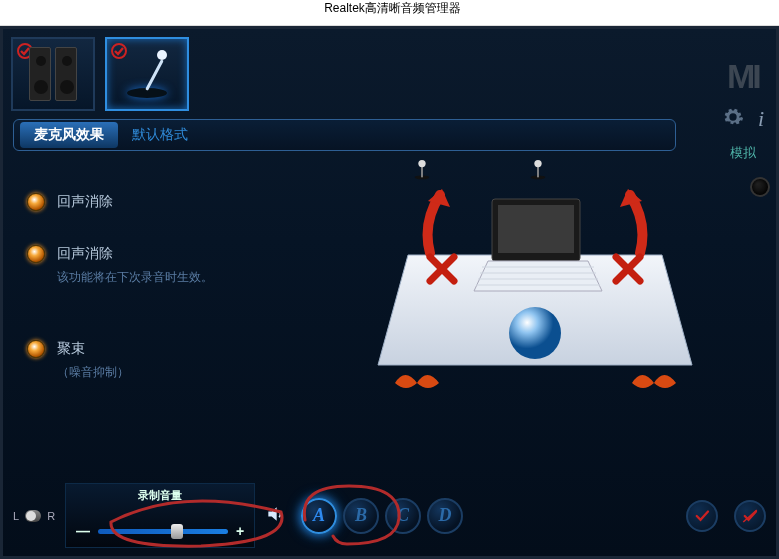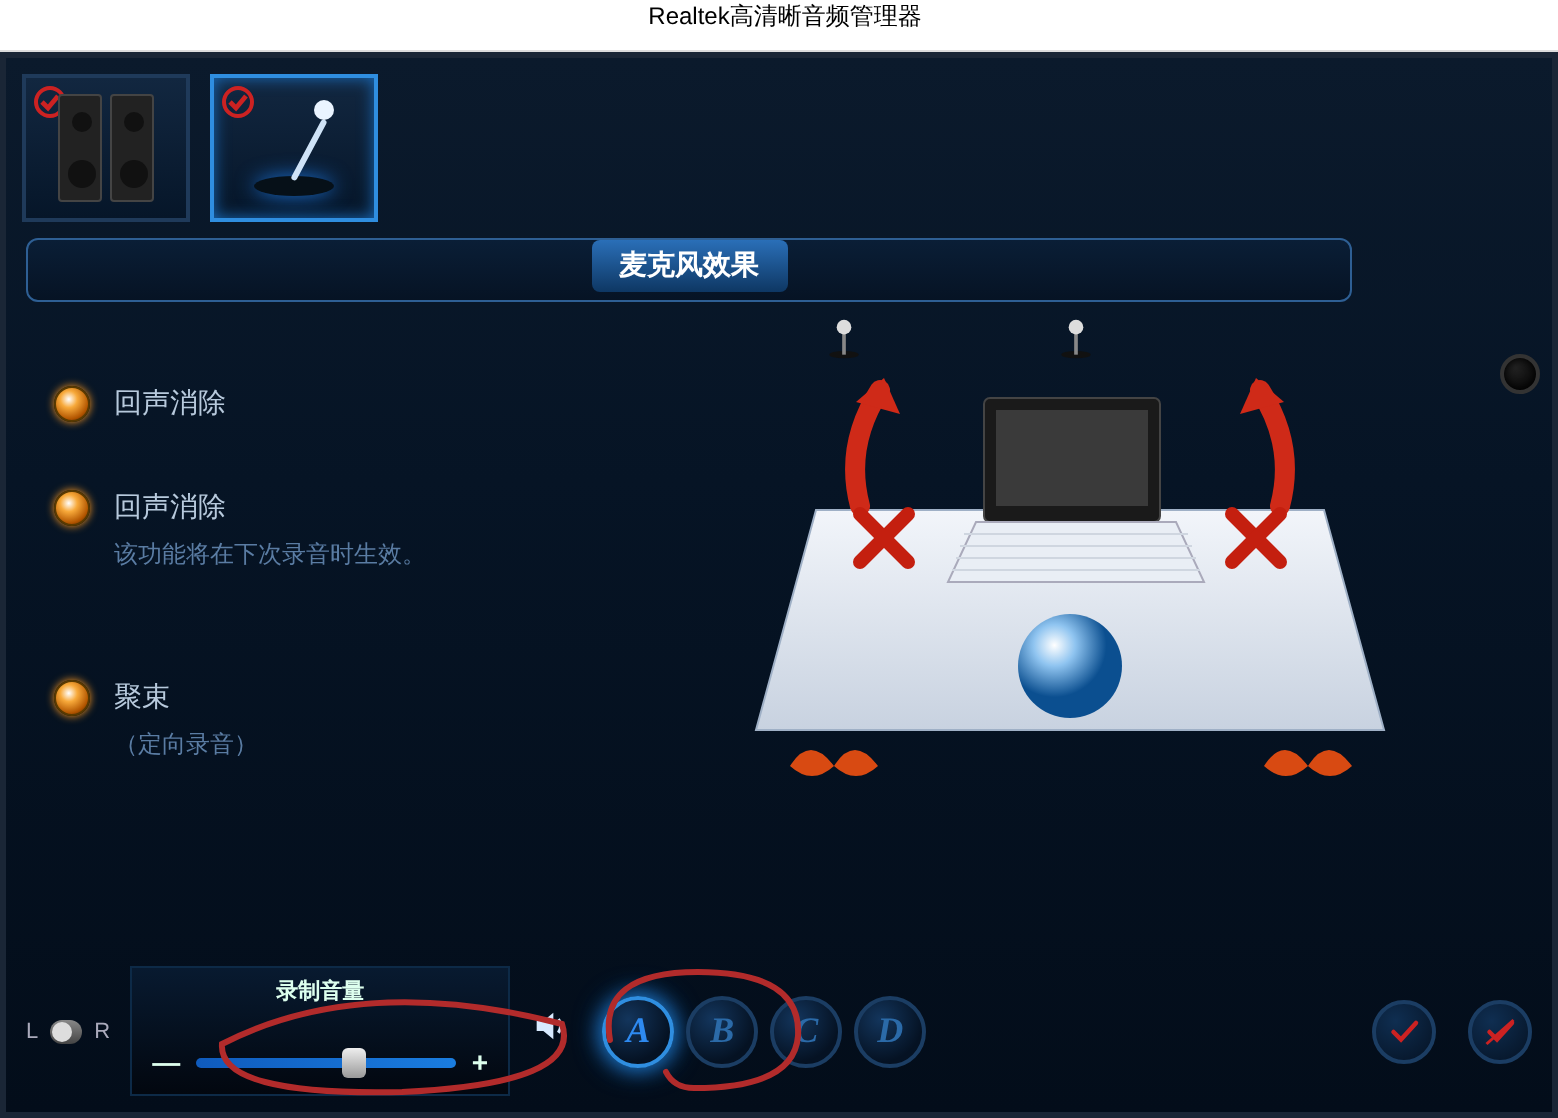--- a/index.html
+++ b/index.html
@@ -71,21 +71,21 @@
 .gear svg, .info { color:#5b6f86; }
 .info { font-family: Georgia, serif; font-style: italic; font-size: 22px; color:#8a9db3;}
 .sim-link { color:#4fb4a9; font-size:13px; margin-top:2px; cursor:pointer; }
 
 
 .tab-strip {
   margin: 4px 100px 0 10px;
   border: 1px solid #2e5f94;
   border-radius: 6px;
   background: linear-gradient(180deg,#0a1e36,#061324);
-  display:flex; align-items:center; height:32px; padding:0 6px;flex-direction:column;
+  display:flex; align-items:center; height:32px; padding:0 6px;
 }
 .tab {
   padding: 4px 14px; font-size: 14px; cursor:pointer;
   color:#2f89d6; border-radius:4px;
 }
 .tab.active {
   background: linear-gradient(180deg,#2a6fb8,#0e3763);
   color:#fff; font-weight:bold;
 }
 
@@ -232,23 +232,36 @@
           <path d="M4 8 L7 11 L12 5" stroke="#c22" stroke-width="2.4" fill="none"></path>
         </svg>
       <div class="mic-ill">
           <div class="base"></div>
           <div class="arm"></div>
           <div class="head"></div>
         </div>
     </div>
   </div>
 
+  <div class="right-icons">
+    <div class="logo">MI</div>
+    <div class="util-row">
+      <span class="gear">
+        <svg width="22" height="22" viewBox="0 0 24 24" fill="#5b6f86">
+            <path d="M12 8a4 4 0 100 8 4 4 0 000-8zm9 4l2 1-1 3-2-.5a8 8 0 01-1.5 1.5l.5 2-3 1-1-2h-2l-1 2-3-1 .5-2A8 8 0 016 16.5L4 17l-1-3 2-1v-2L3 10l1-3 2 .5A8 8 0 017.5 6L7 4l3-1 1 2h2l1-2 3 1-.5 2A8 8 0 0118 7.5l2-.5 1 3-2 1v2z"></path>
+          </svg>
+      </span>
+      <span class="info">i</span>
+    </div>
+    <div class="sim-link">模拟</div>
+  </div>
 
   <div class="tab-strip">
     <div class="tab active">麦克风效果</div>
+    <div class="tab">默认格式</div>
   </div>
 
   <div class="main">
     <div class="options">
       <div class="opt">
         <div class="radio"></div>
         <div class="opt-texts">
           <div class="opt-label">回声消除</div>
         </div>
       </div>
@@ -256,21 +269,21 @@
         <div class="radio"></div>
         <div class="opt-texts">
           <div class="opt-label">回声消除</div>
           <div class="opt-sub">该功能将在下次录音时生效。</div>
         </div>
       </div>
       <div class="opt" style="margin-top:20px">
         <div class="radio"></div>
         <div class="opt-texts">
           <div class="opt-label">聚束</div>
-          <div class="opt-sub">（定向录音）</div>
+          <div class="opt-sub">（噪音抑制）</div>
         </div>
       </div>
     </div>
 
     <div class="illustration">
       <div class="jack-dot"></div>
       <svg class="mini-mic left" width="22" height="22" viewBox="0 0 24 24">
           <ellipse cx="12" cy="20" rx="8" ry="2" fill="#111"></ellipse>
           <rect x="11" y="6" width="2" height="14" fill="#888"></rect>
           <circle cx="12" cy="5" r="4" fill="#ddd"></circle>

